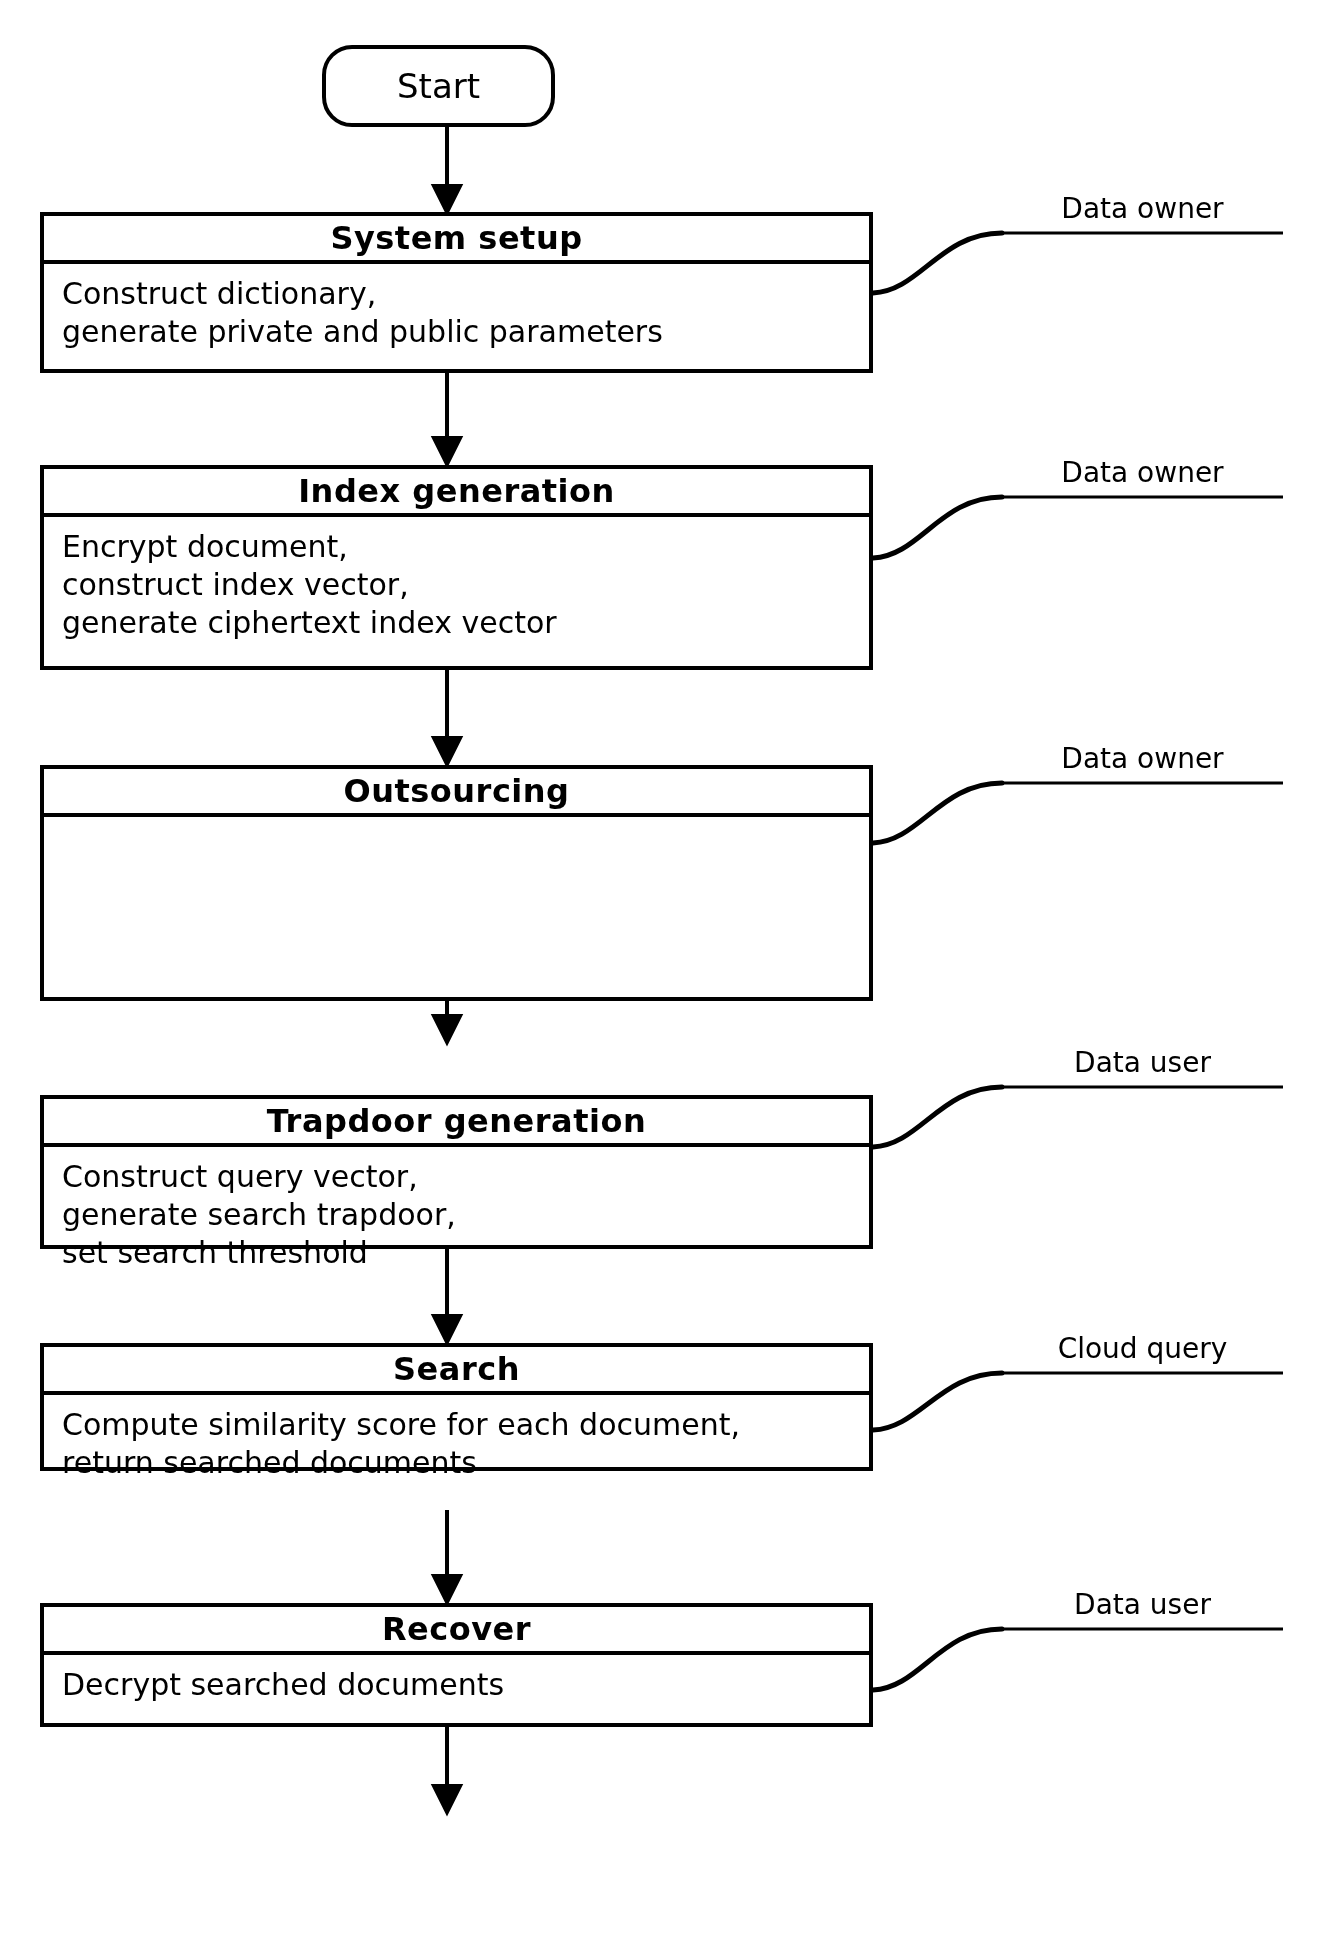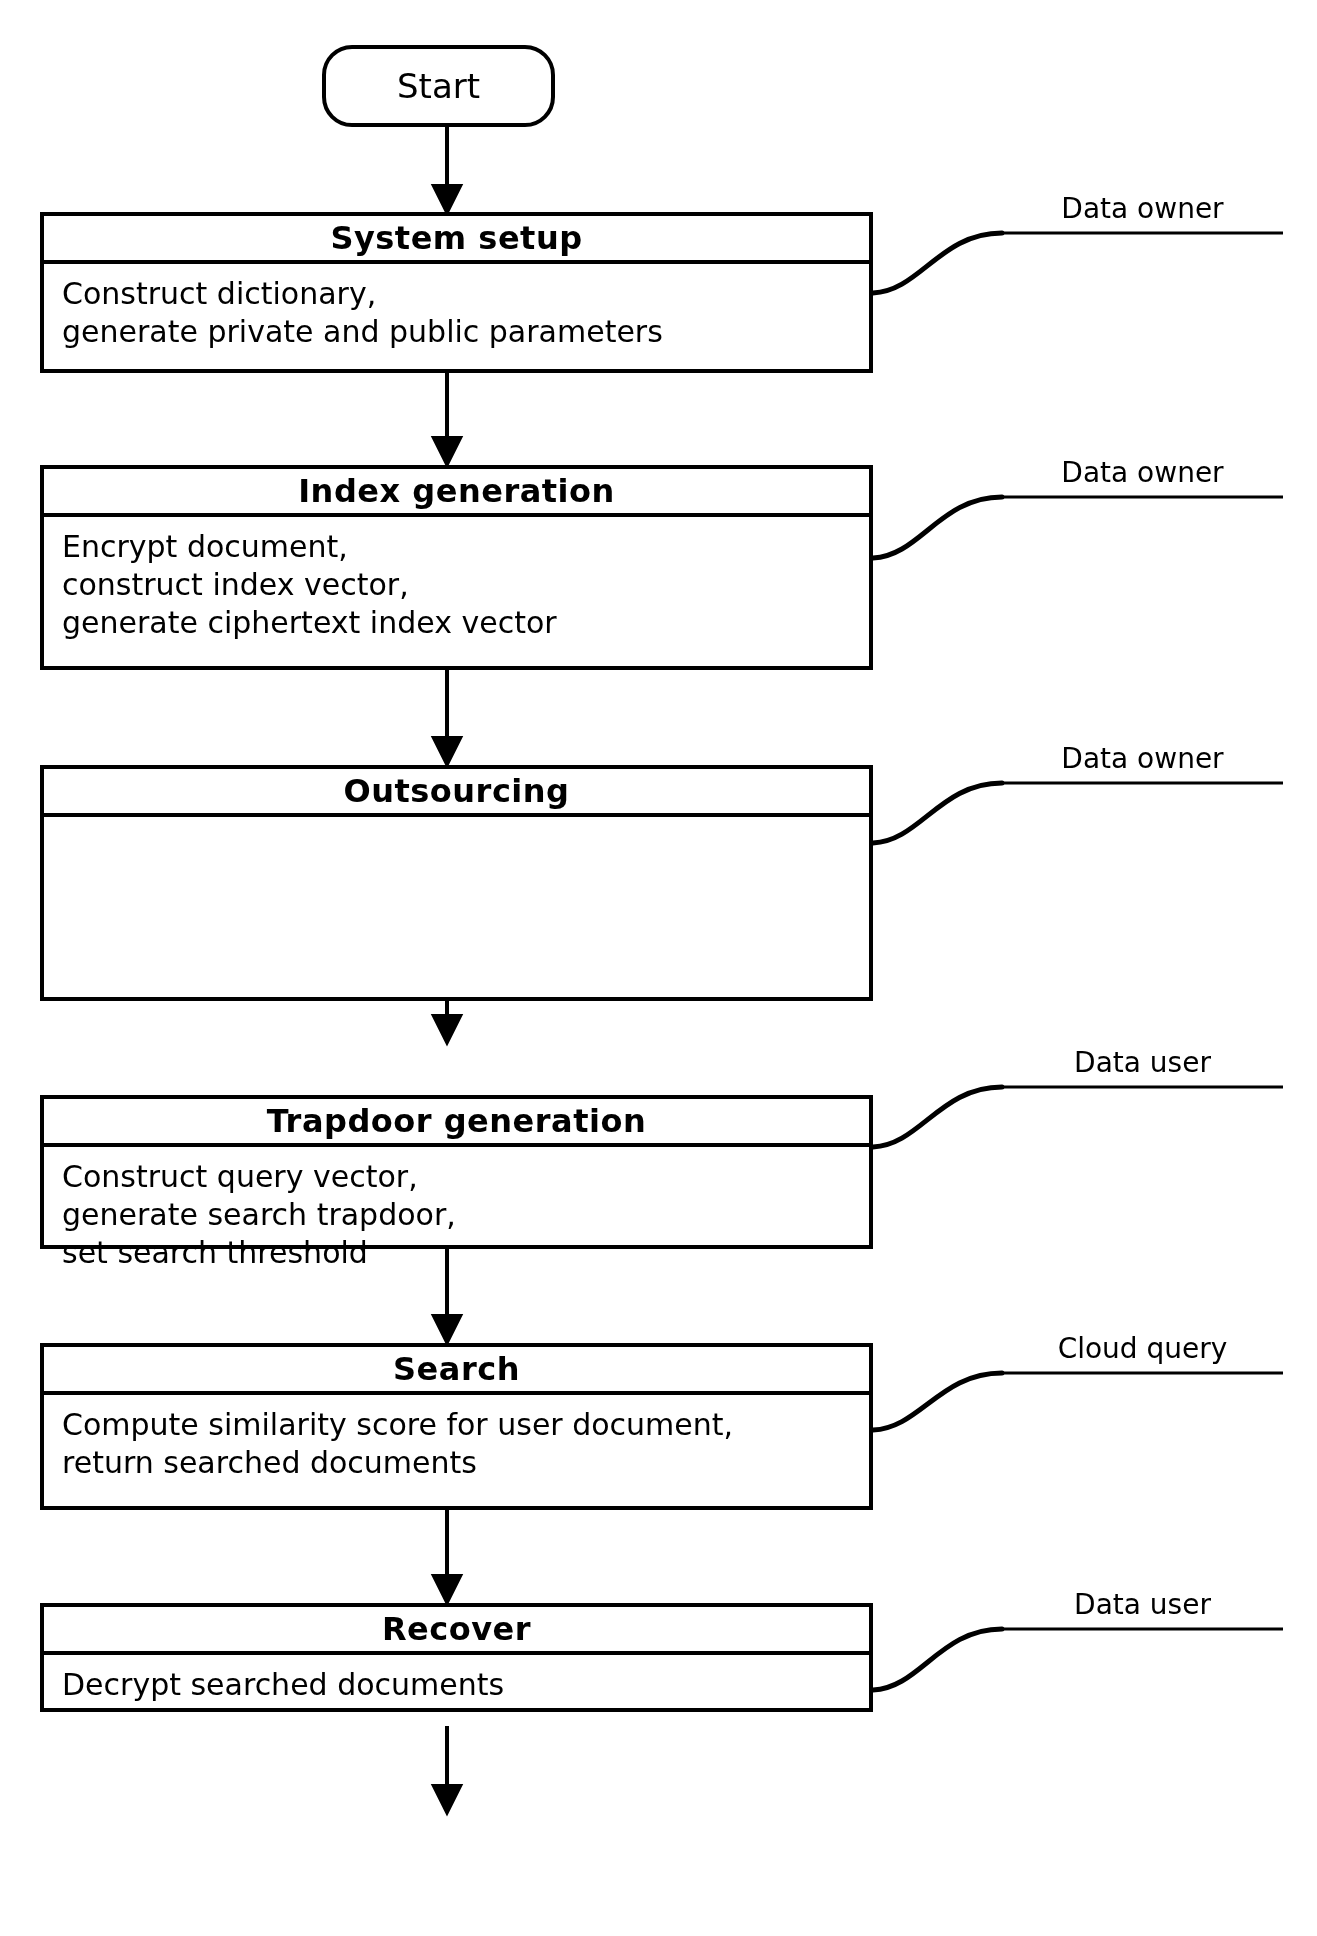--- a/index.html
+++ b/index.html
@@ -131,27 +131,27 @@
   <div class="actor-label" style="top:741px;">Data owner</div>
 
   <div class="stage" style="top:1095px; height:154px;">
     <div class="stage-header">Trapdoor generation</div>
     <div class="stage-body">Construct query vector,
 generate search trapdoor,
 set search threshold</div>
   </div>
   <div class="actor-label" style="top:1045px;">Data user</div>
 
-  <div class="stage" style="top:1343px; height:167px;">
+  <div class="stage" style="top:1343px; height:128px;">
     <div class="stage-header">Search</div>
-    <div class="stage-body">Compute similarity score for user document,
+    <div class="stage-body">Compute similarity score for each document,
 return searched documents</div>
   </div>
   <div class="actor-label" style="top:1331px;">Cloud query</div>
 
-  <div class="stage" style="top:1603px; height:109px;">
+  <div class="stage" style="top:1603px; height:124px;">
     <div class="stage-header">Recover</div>
     <div class="stage-body">Decrypt searched documents</div>
   </div>
   <div class="actor-label" style="top:1587px;">Data user</div>
 
 
 </div>
 
 </body></html>

